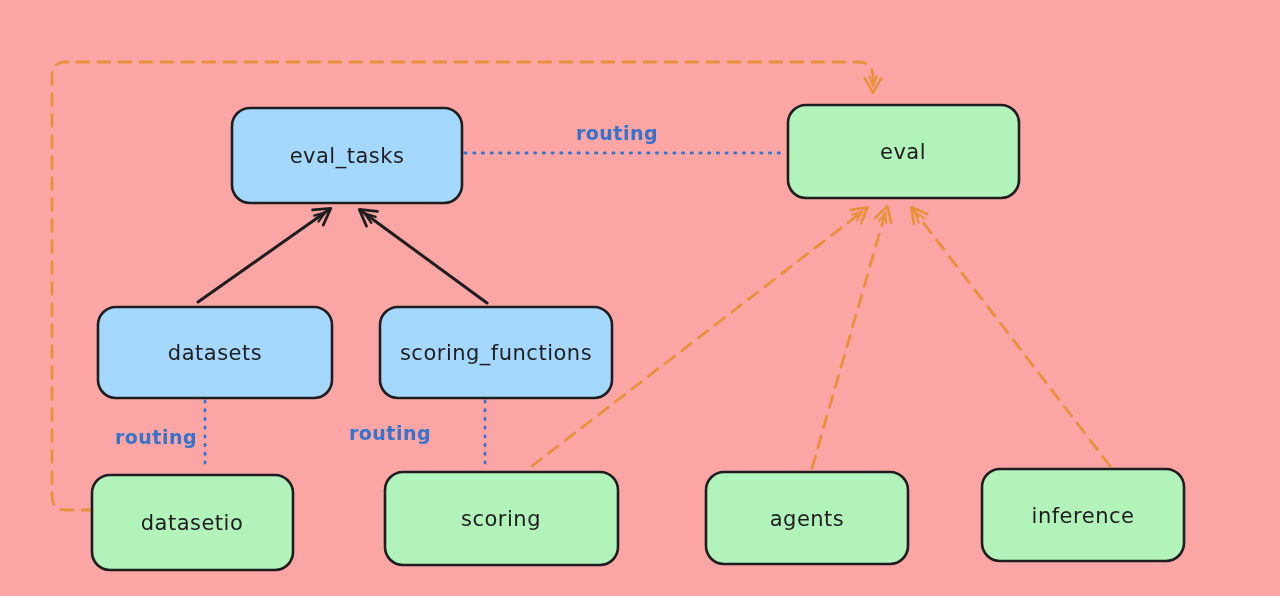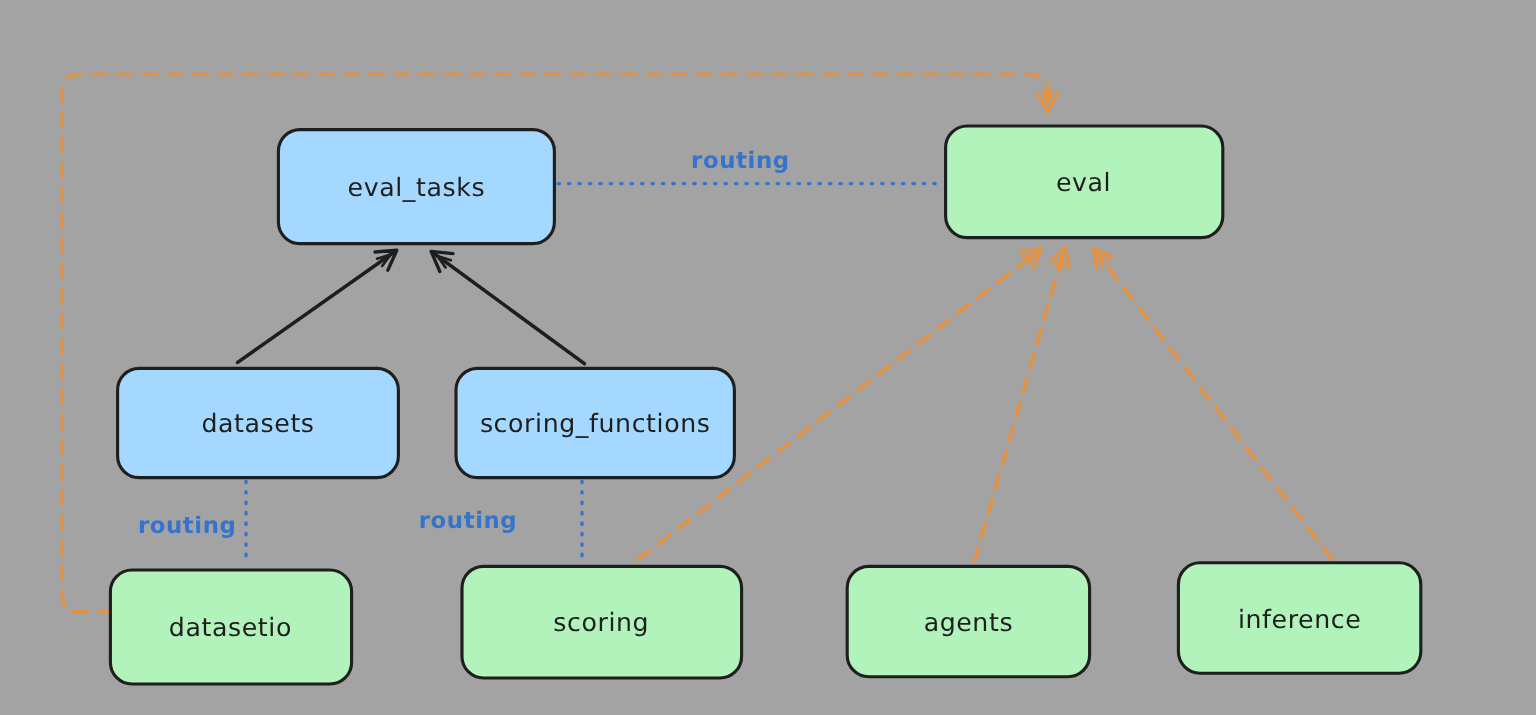--- a/index.html
+++ b/index.html
@@ -4,21 +4,21 @@
 <style>
   html, body {
     margin: 0;
     padding: 0;
     background: #ffffff;
   }
   .canvas {
     position: relative;
     width: 1280px;
     height: 596px;
-    background: #a3a3a3;
+    background: #fca5a5;
     overflow: hidden;
   }
   svg {
     display: block;
     font-family: "DejaVu Sans", "Liberation Sans", sans-serif;
   }
   .node-box {
     stroke-width: 2.6;
   }
   .node-label {

